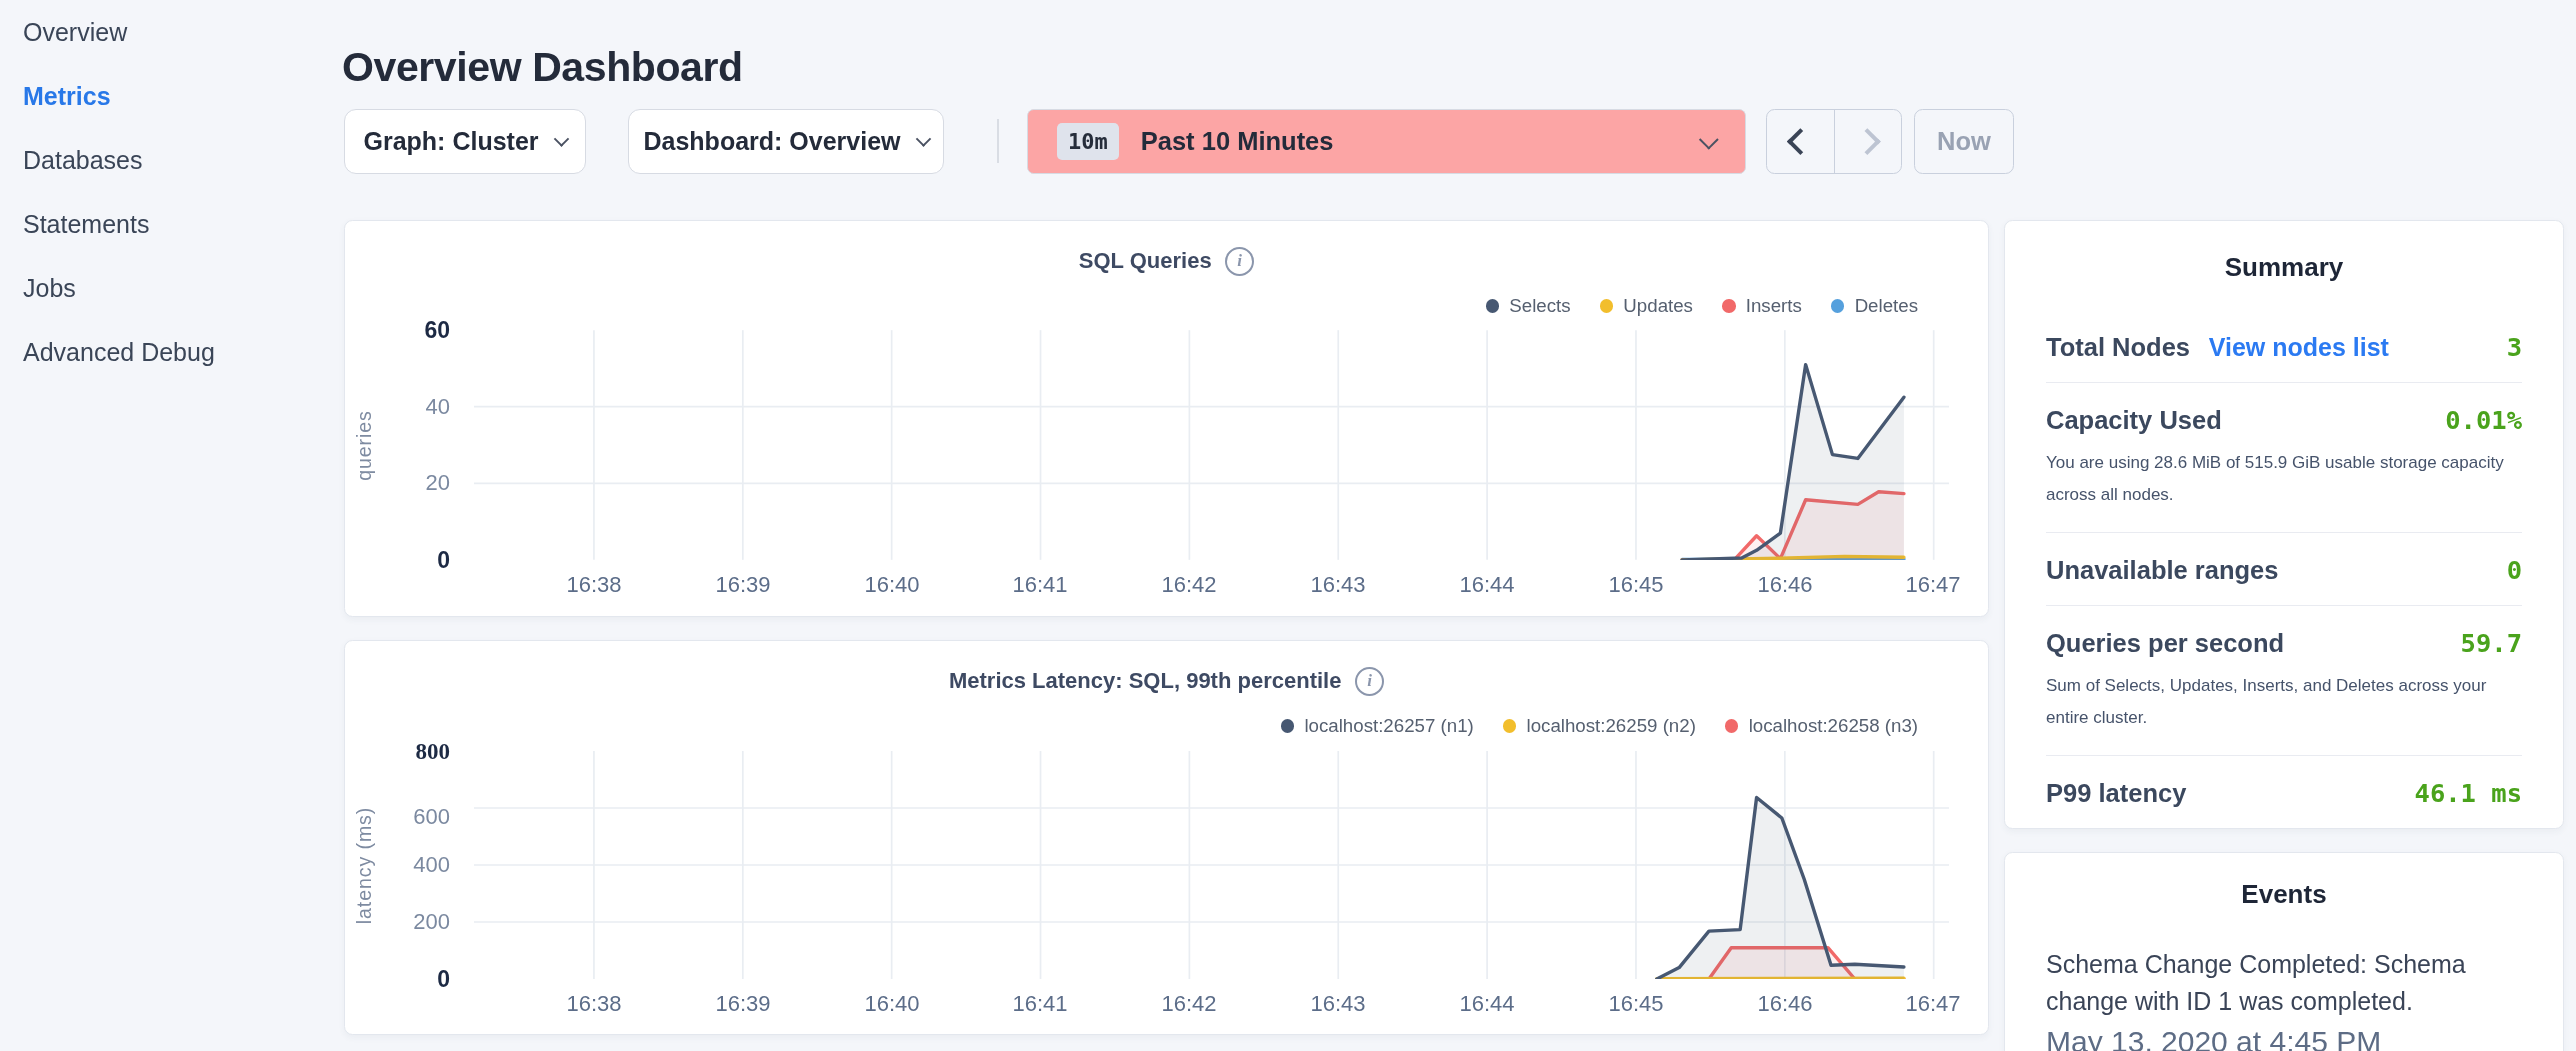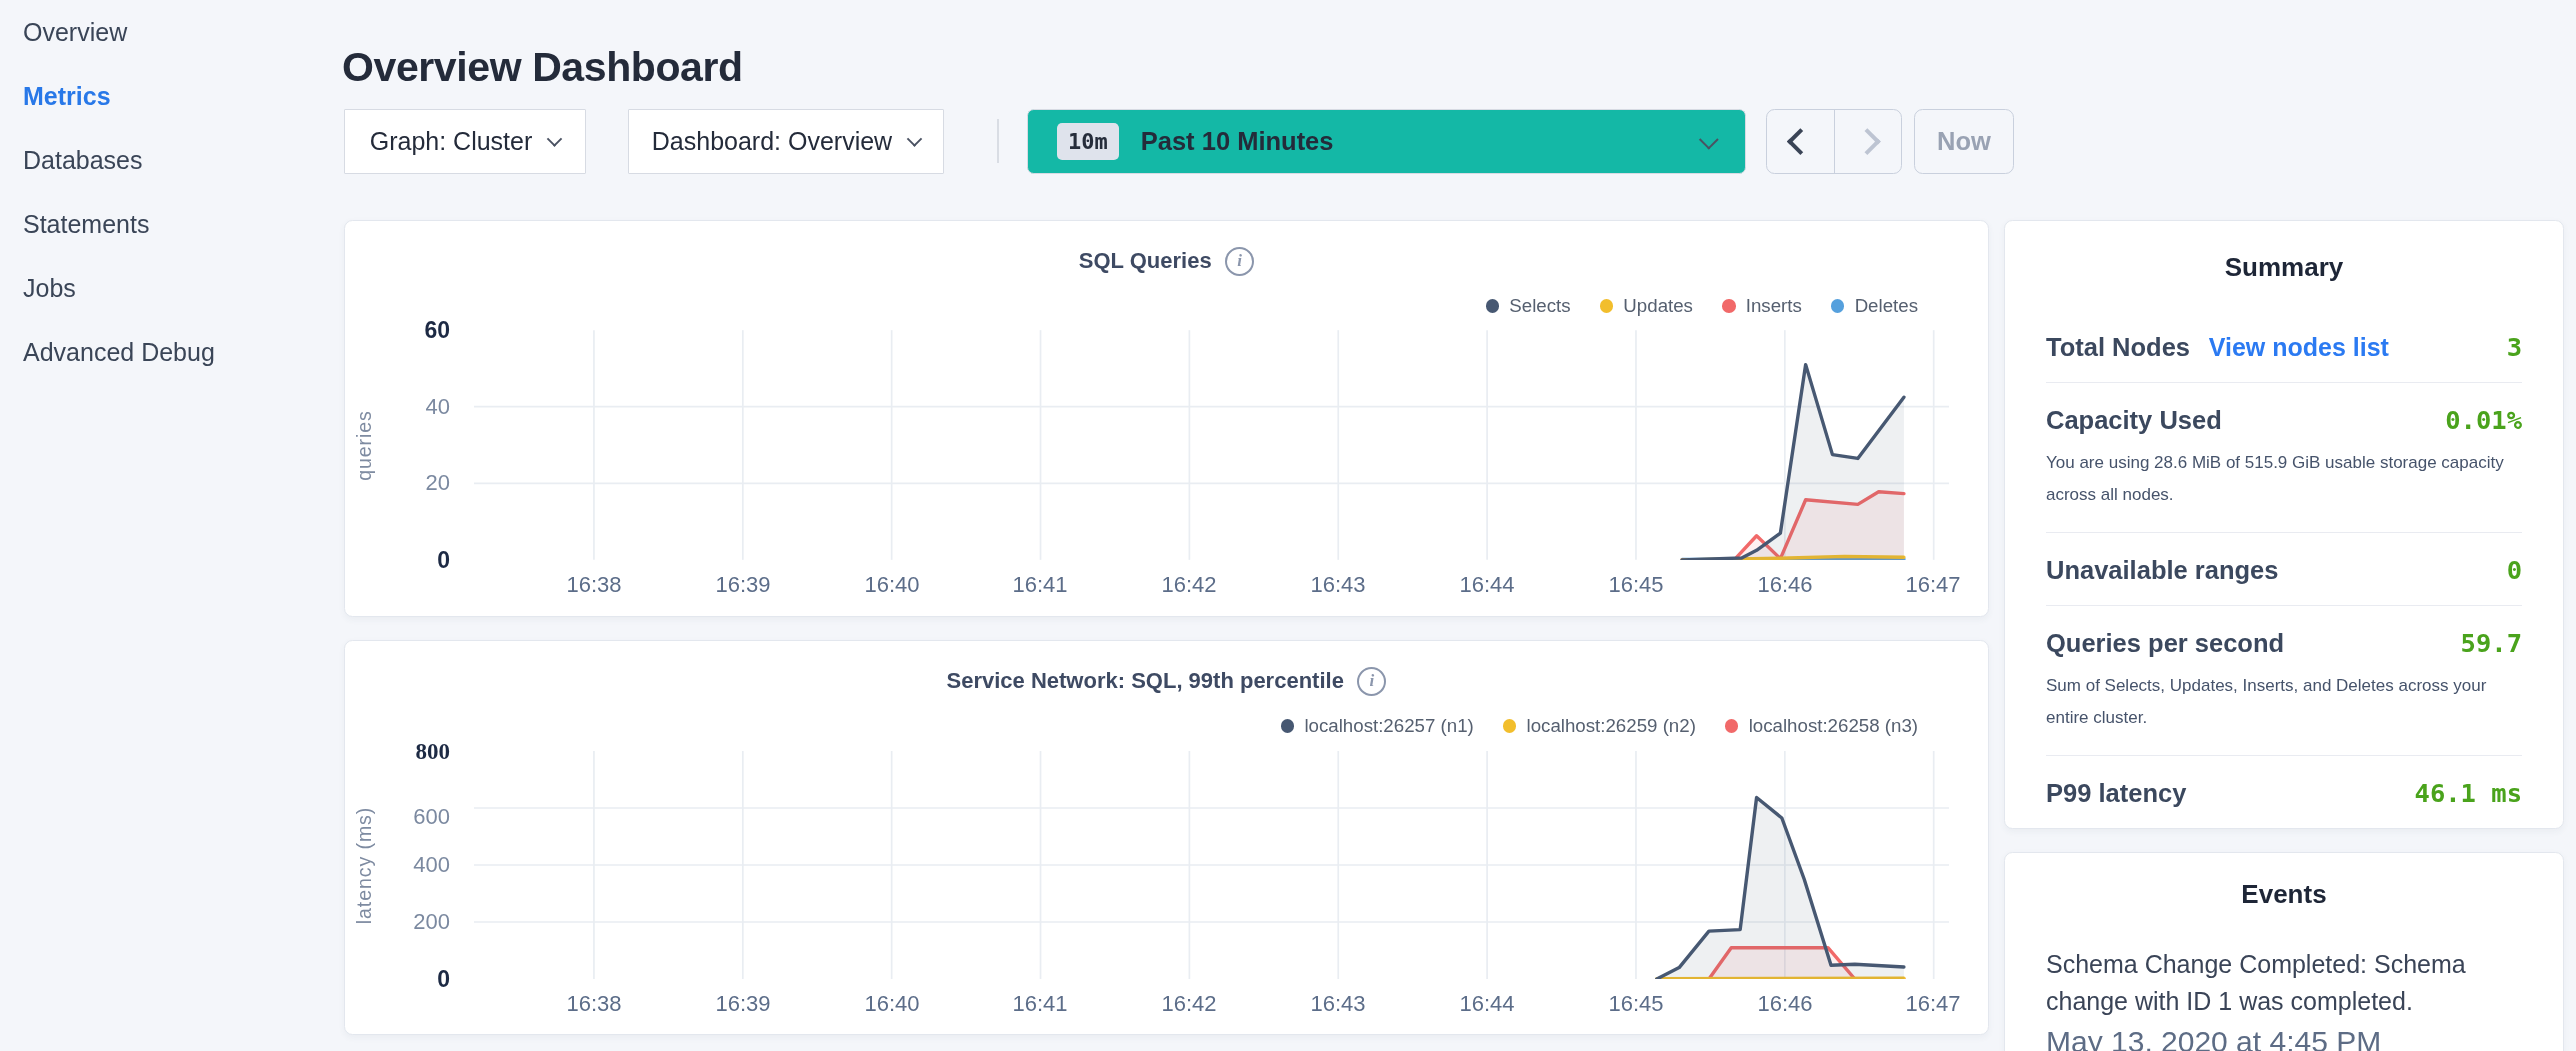--- a/index.html
+++ b/index.html
@@ -9,26 +9,26 @@
   
   .sidebar{position:absolute;left:0;top:0;width:333px;height:100%}
   .nav-item{height:64px;display:flex;align-items:center;padding-left:23px;
             font-size:25px;color:#3a4557;cursor:pointer}
   .nav-item.active{color:#2878e8;font-weight:700}
 
   
   .page-title{position:absolute;left:342px;top:17px;font-size:41px;font-weight:700;
               color:#242b3a;letter-spacing:-0.4px}
   .dd{position:absolute;top:109px;height:65px;background:#fff;border:1.7px solid #d7dbe3;
-      border-radius:1px;display:flex;align-items:center;justify-content:center;gap:17px;
-      font-size:25px;font-weight:400;color:#242b3a;box-sizing:border-box;cursor:pointer}
+      border-radius:12px;display:flex;align-items:center;justify-content:center;gap:17px;
+      font-size:25px;font-weight:700;color:#242b3a;box-sizing:border-box;cursor:pointer}
   #dd-graph{left:344px;width:242px}
   #dd-dashboard{left:628px;width:316px}
   .toolbar-divider{position:absolute;left:997px;top:119px;height:44px;width:1.7px;background:#d9dde4}
-  .time-select{position:absolute;left:1027px;top:109px;width:719px;height:65px;background:#14b8a6;
+  .time-select{position:absolute;left:1027px;top:109px;width:719px;height:65px;background:#fca5a5;
       border:1.7px solid #d7dbe3;border-radius:6.8px;display:flex;align-items:center;
       box-sizing:border-box;padding:0 29px;gap:22px;cursor:pointer}
   .time-badge{background:#dfe3ec;border-radius:5.1px;padding:6px 11px;
       font:700 22px "DejaVu Sans Mono",monospace;color:#262d3b}
   .time-label{font-size:25.5px;font-weight:700;color:#242b3a}
   .time-caret{margin-left:auto}
   .chev{display:inline-block;box-sizing:border-box}
   .chev.down{width:13.6px;height:13.6px;border-right:2.6px solid #4a5262;border-bottom:2.6px solid #4a5262;
       transform:rotate(45deg) translate(-1.7px,-1.7px)}
   .chev.left{width:18.7px;height:18.7px;border-left:4.3px solid #3a4456;border-bottom:4.3px solid #3a4456;
@@ -193,21 +193,21 @@
       <span class="xtick" style="left: 864px;">16:43</span>
       <span class="xtick" style="left: 1013px;">16:44</span>
       <span class="xtick" style="left: 1162px;">16:45</span>
       <span class="xtick" style="left: 1311px;">16:46</span>
       <span class="xtick" style="left: 1459px;">16:47</span>
     </div>
 </section>
 
 <section class="card" id="chart-card-1">
   <div class="chart-title-row">
-    <span class="chart-title">Service Network: SQL, 99th percentile</span>
+    <span class="chart-title">Metrics Latency: SQL, 99th percentile</span>
     <span class="info-icon">i</span>
   </div>
   <div class="legend">
       <span class="legend-item">
         <span class="legend-dot" style="background: rgb(71, 88, 114);"></span>
         <span>localhost:26257 (n1)</span>
       </span>
       <span class="legend-item">
         <span class="legend-dot" style="background: rgb(242, 190, 44);"></span>
         <span>localhost:26259 (n2)</span>

